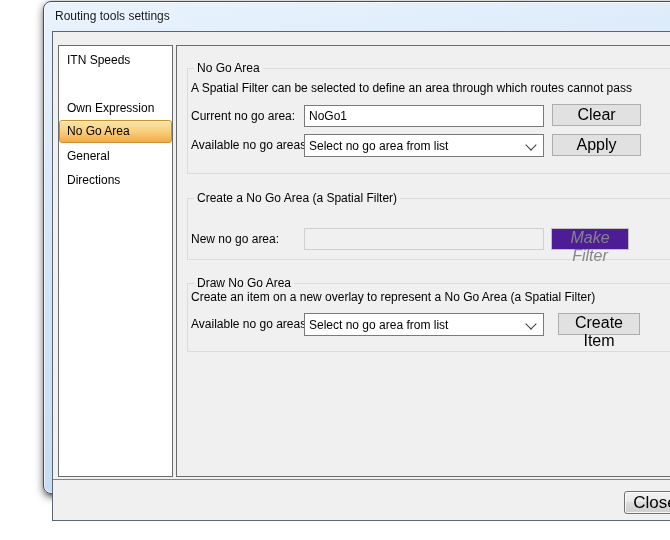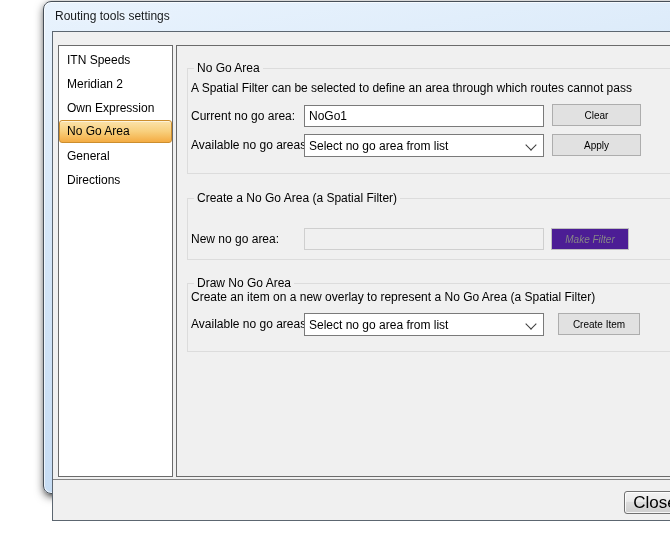--- a/index.html
+++ b/index.html
@@ -63,21 +63,21 @@
     display:flex;align-items:center;padding-left:4px;box-sizing:border-box;
     cursor:default;white-space:nowrap;overflow:hidden;
   }
   .chev{
     position:absolute;right:8px;top:7px;width:7px;height:7px;
     border-right:1px solid #3c3c3c;border-bottom:1px solid #3c3c3c;
     transform:rotate(45deg);transform-origin:center;margin-top:-1px;
   }
   .btn{
     position:absolute;background:#e1e1e1;border:1px solid #adadad;
-    font-family:inherit;font-size:10px;color:#000;box-sizing:border-box;
+    font-family:inherit;font-size:16px;color:#000;box-sizing:border-box;
     text-align:center;padding:0;cursor:default;
   }
   .btn:disabled{background:#4c1d95;border-color:#bfbfbf;color:#868686;font-style:italic;}
   .separator{
     position:absolute;left:0;right:0;top:447px;height:0;
     border-top:1px solid #848484;
   }
   .close-btn{
     position:absolute;left:571px;top:459px;width:62px;height:23px;
     border:1px solid #707070;border-radius:3px;
@@ -91,21 +91,20 @@
 
 <div class="window">
   <div class="titlebar">
     <span>Routing tools settings</span>
   </div>
 
   <div class="client">
 
     <div class="listbox">
       <div class="side-item" style="top:2px">ITN Speeds</div>
-      <div class="side-item" style="top:26px">Meridian 2</div>
       <div class="side-item" style="top:50px">Own Expression</div>
       <div class="side-item selected" style="top:74px">No Go Area</div>
       <div class="side-item" style="top:122px">Directions</div>
       <div class="side-item" style="top:98px">General</div>
     </div>
 
     <div class="mainpanel">
 
       <div class="gb" style="left:10px;top:22px;width:502px;height:106px">
         <span class="gb-title">No Go Area</span>

